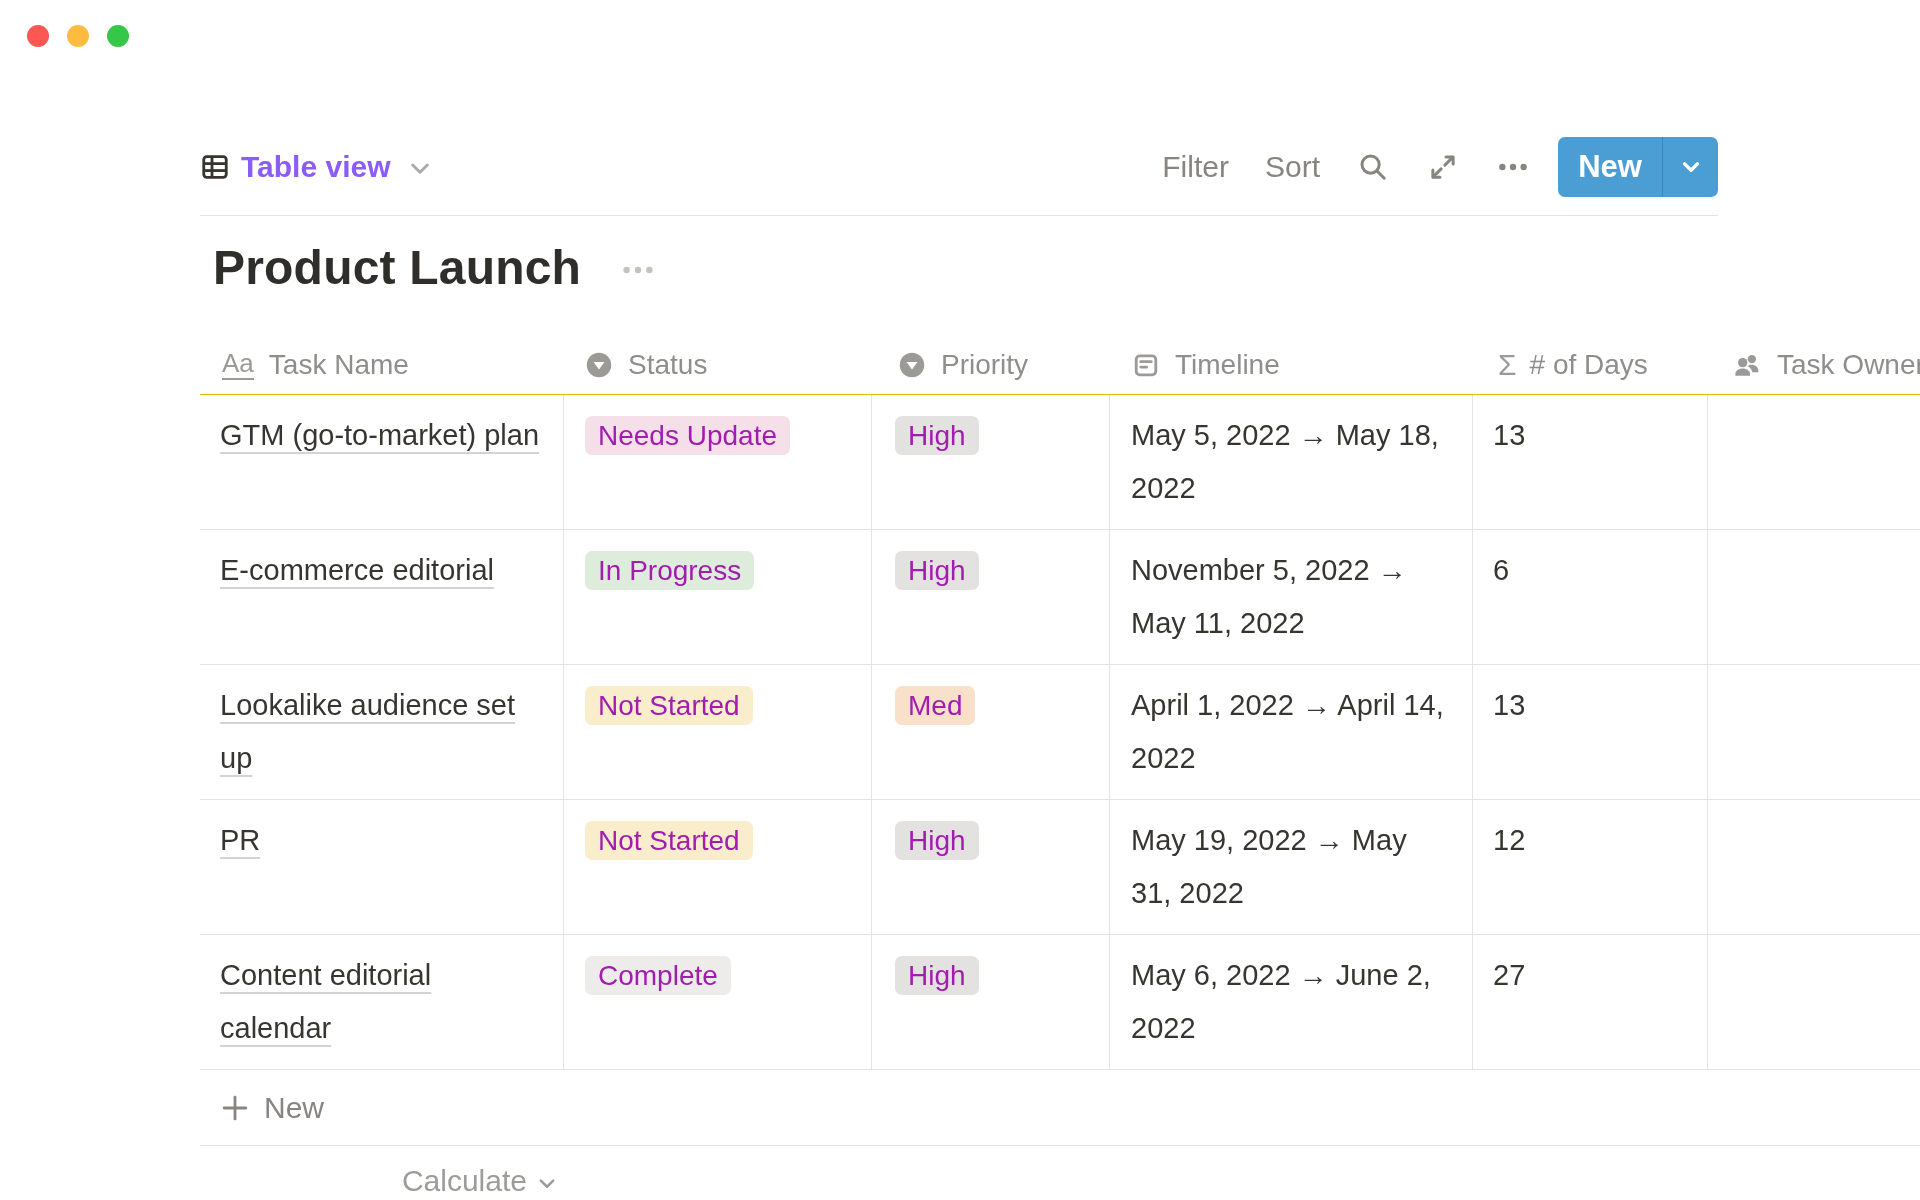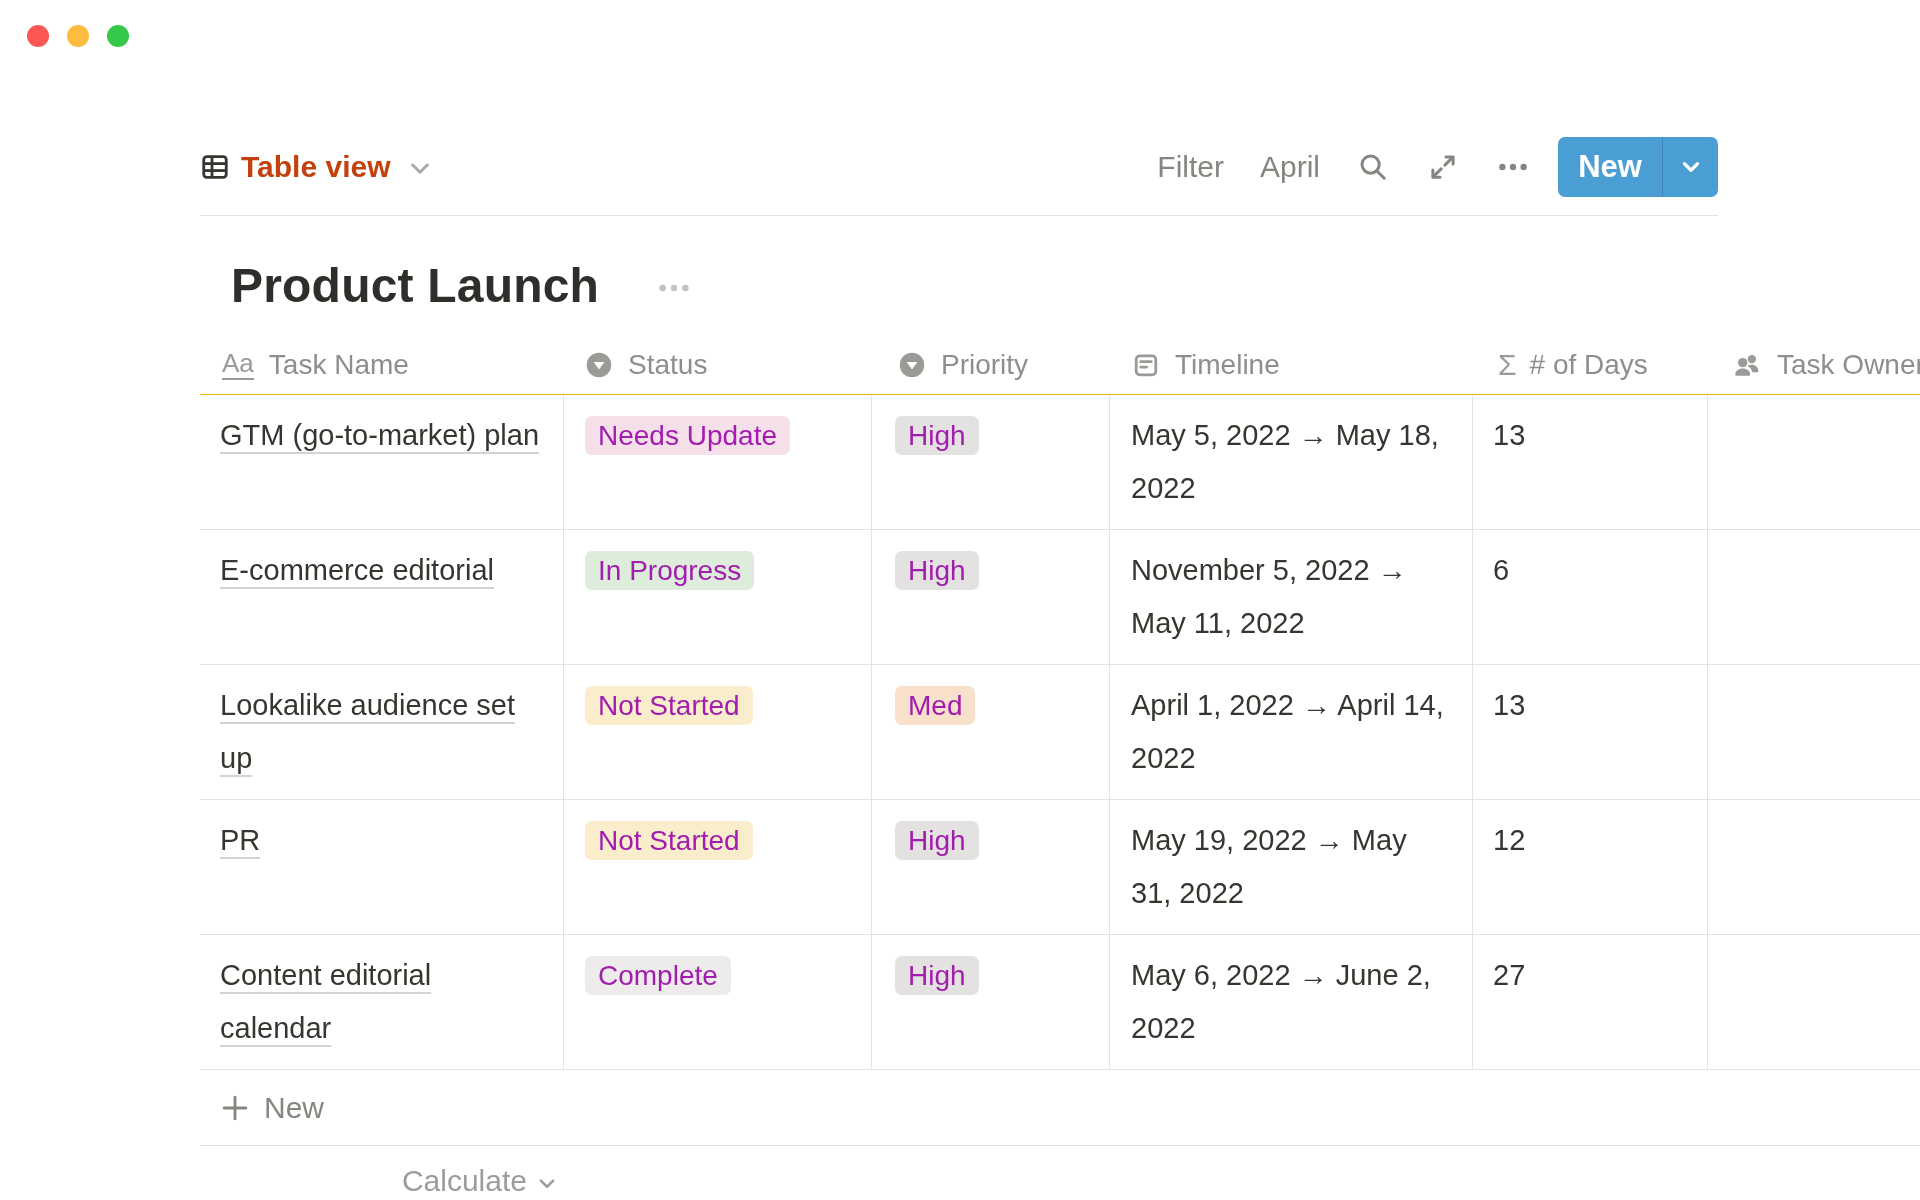--- a/index.html
+++ b/index.html
@@ -11,36 +11,36 @@
   
   .traffic{position:absolute;left:27px;top:25px;display:flex;gap:18px;}
   .light{width:22px;height:22px;border-radius:50%;}
   
   .toolbar{
     position:absolute;left:200px;top:118px;width:1518px;height:98px;
     display:flex;align-items:center;justify-content:space-between;
     border-bottom:1px solid #E4E3E0;box-sizing:border-box;
   }
   .tv-btn{display:flex;align-items:center;gap:11px;cursor:pointer;}
-  .tv-label{font-size:30px;font-weight:700;color:#c2410c;}
+  .tv-label{font-size:30px;font-weight:700;color:#8b5cf6;}
   .tb-right{display:flex;align-items:center;}
   .tb-text{font-size:30px;color:#87857F;margin-right:36px;cursor:pointer;}
   .tb-icon{width:34px;height:34px;margin-right:36px;display:flex;align-items:center;justify-content:center;cursor:pointer;}
   .new-split{display:flex;height:60px;border-radius:7px;overflow:hidden;margin-left:6px;}
   .new-main{
     width:104px;display:flex;align-items:center;justify-content:center;
     color:#fff;font-size:31px;font-weight:700;cursor:pointer;
   }
   .new-arrow{
     width:55px;display:flex;align-items:center;justify-content:center;cursor:pointer;
     border-left:1px solid rgba(0,0,0,0.14);
   }
   
   .title-row{position:absolute;left:213px;top:240px;display:flex;align-items:center;}
-  .page-title{font-size:48px;font-weight:700;margin:18px;color:#2F2E2B;letter-spacing:0.2px;}
+  .page-title{font-size:48px;font-weight:700;margin:0;color:#2F2E2B;letter-spacing:0.2px;}
   .title-dots{margin-left:38px;margin-top:4px;cursor:pointer;}
   
   .table{position:absolute;left:200px;top:336px;width:1720px;}
   .grid-row{
     display:grid;
     grid-template-columns:364px 308px 238px 363px 235px minmax(0,1fr);
   }
   .thead{height:59px;border-bottom:1px solid #eab308;box-sizing:border-box;}
   .th{
     display:flex;align-items:center;gap:15px;color:#8F8E8B;font-size:28px;
@@ -115,21 +115,21 @@
       <span class="tv-label">Table view</span>
       <span style="margin-left:5px;margin-top:4px;">
         <svg width="26" height="26" viewBox="0 0 16 16" fill="none" stroke="#ABAAA7" stroke-width="1.8" stroke-linecap="round" stroke-linejoin="round">
           <path d="M3.5 5.5 L8 10 L12.5 5.5"></path>
         </svg>
       </span>
     </div>
 
     <div class="tb-right">
       <span class="tb-text">Filter</span>
-      <span class="tb-text">April</span>
+      <span class="tb-text">Sort</span>
       <span class="tb-icon">
         <svg width="32" height="32" viewBox="0 0 16 16" fill="none" stroke="#87857F" stroke-width="1.5" stroke-linecap="round">
           <circle cx="6.8" cy="6.8" r="4.3"></circle>
           <line x1="10.1" y1="10.1" x2="13.6" y2="13.6"></line>
         </svg>
       </span>
       <span class="tb-icon">
         <svg width="30" height="30" viewBox="0 0 16 16" fill="none" stroke="#87857F" stroke-width="1.6" stroke-linecap="round" stroke-linejoin="round">
           <path d="M9.6 2.6 H13.4 V6.4"></path>
           <path d="M6.4 13.4 H2.6 V9.6"></path>

